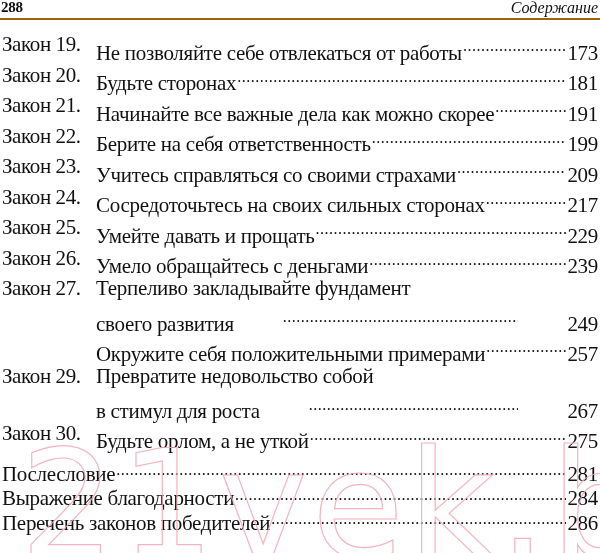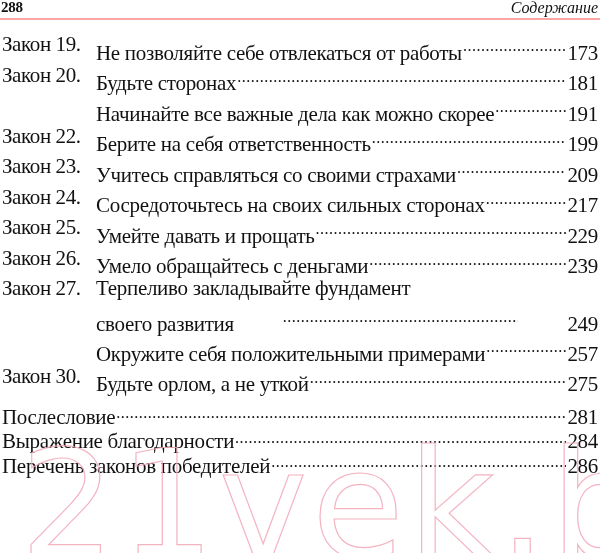--- a/index.html
+++ b/index.html
@@ -14,21 +14,21 @@
       overflow: hidden;
       font-family: "Liberation Serif", "DejaVu Serif", serif;
       color: #111111;
     }
     .page-header {
       position: absolute;
       left: 0;
       top: 0;
       width: 600px;
       height: 18px;
-      border-bottom: 2px solid #fca5a5;
+      border-bottom: 2px solid #a16207;
     }
     .page-number {
       position: absolute;
       left: 1px;
       top: -1px;
       font-size: 15px;
       font-weight: bold;
       letter-spacing: -0.3px;
     }
     .running-title {
@@ -167,20 +167,21 @@
   <div class="toc-row">
     <span class="law-label">Закон 20.</span>
     <div class="leader-row">
       <span class="leader-text">Будьте сторонах</span>
       <span class="leader"></span>
       <span class="page-ref">181</span>
     </div>
   </div>
 
   <div class="toc-row">
+    <span class="law-label">Закон 21.</span>
     <div class="leader-row">
       <span class="leader-text">Начинайте все важные дела  как можно скорее</span>
       <span class="leader"></span>
       <span class="page-ref">191</span>
     </div>
   </div>
 
   <div class="toc-row">
     <span class="law-label">Закон 22.</span>
     <div class="leader-row">
@@ -237,20 +238,29 @@
   </div>
 
   <div class="toc-row">
     <div class="leader-row">
       <span class="leader-text">Окружите себя положительными примерами</span>
       <span class="leader"></span>
       <span class="page-ref">257</span>
     </div>
   </div>
 
+  <div class="toc-row tall">
+    <span class="law-label">Закон 29.</span>
+    <span class="law-title-line">Превратите недовольство собой</span>
+    <div class="leader-row">
+      <span class="leader-text">в стимул для роста</span>
+      <span class="leader"></span>
+      <span class="page-ref">267</span>
+    </div>
+  </div>
 
   <div class="toc-row">
     <span class="law-label">Закон 30.</span>
     <div class="leader-row">
       <span class="leader-text">Будьте орлом,  а не уткой</span>
       <span class="leader"></span>
       <span class="page-ref">275</span>
     </div>
   </div>
 

